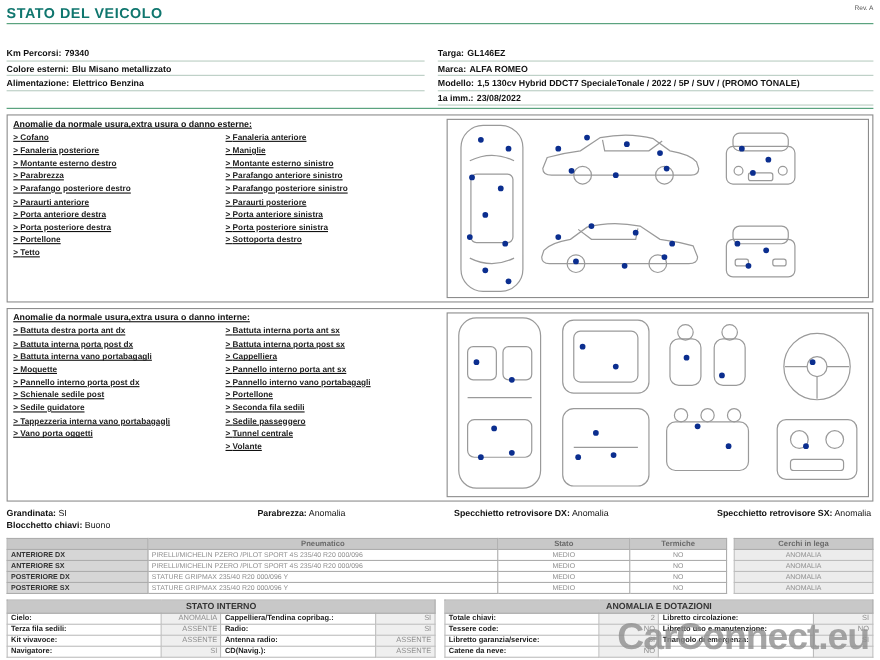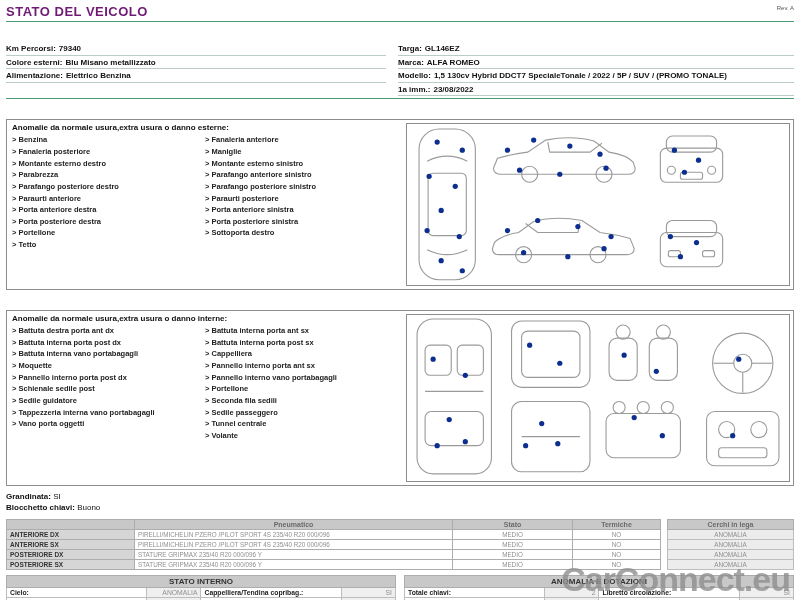--- a/index.html
+++ b/index.html
@@ -1,33 +1,33 @@
 <!DOCTYPE html>
 <html><head>
 <meta charset="utf-8">
 <style>
   * { box-sizing: border-box; margin: 0; padding: 0; }
   html,body { background:#fff; }
   body { width:800px; height:600px; font-family:"Liberation Sans", sans-serif; color:#111; }
   .page { position:relative; width:800px; height:600px; padding:4px 6px; overflow:hidden; background:#fff; }
 
   .hdr { display:flex; justify-content:space-between; align-items:flex-start; }
-  .title { font-size:13px; font-weight:bold; color:#701a75; letter-spacing:.5px; }
+  .title { font-size:13px; font-weight:bold; color:#0f766e; letter-spacing:.5px; }
   .rev { font-size:6px; color:#555; margin-top:1px; }
   .hr-green { border:none; border-top:1px solid #4a9a72; margin-top:2px; }
 
   .info { display:flex; gap:12px; margin-top:20px; }
   .info-left { width:380px; }
   .info-right { flex:1; }
   .info-row { display:flex; border-bottom:1px solid #b9cdc2; padding:2px 0 1px 0; font-size:8px; line-height:1.2; }
   .lbl { font-weight:bold; }
   .info-row .lbl { white-space:nowrap; margin-right:3px; }
   .info-row .val { font-weight:bold; }
 
-  .section { display:flex; border:1px solid #8c8c8c; margin-top:20px; }
+  .section { display:flex; border:1px solid #8c8c8c; margin-top:5px;text-decoration:underline; }
   .section.ext { min-height:160px; }
   .section.int { min-height:172px; }
   .section-left { width:396px; padding:3px 5px; }
   .section-title { font-size:8px; font-weight:bold; margin-bottom:4px; }
   .cols { display:flex; }
   .col { list-style:none; width:50%; padding-right:4px; }
   .anom { font-size:7.5px; font-weight:bold; color:#222; padding-left:9px; text-indent:-9px; margin-bottom:3px; line-height:1.15; }
   .anom::before { content:">\00a0"; }
 
   .diagram-box { flex:1; border:1px solid #8c8c8c; margin:3px; background:#fff; }
@@ -116,21 +116,21 @@
       </div>
   </div>
   <div class="hr-green"></div>
 
   <div class="section ext">
     <div class="section-left">
       <div class="section-title">Anomalie da normale usura,extra usura o danno esterne:</div>
       <div class="cols">
         <ul class="col">
 
-        <li class="anom">Benzina</li>
+        <li class="anom">Cofano</li>
             <li class="anom">Fanaleria posteriore</li>
             <li class="anom">Montante esterno destro</li>
             <li class="anom">Parabrezza</li>
             <li class="anom">Parafango posteriore destro</li>
             <li class="anom">Paraurti anteriore</li>
             <li class="anom">Porta anteriore destra</li>
             <li class="anom">Porta posteriore destra</li>
             <li class="anom">Portellone</li>
             <li class="anom">Tetto</li>
           </ul>
@@ -321,20 +321,37 @@
         <div class="sum-item">
           <span class="lbl">Grandinata:</span>
           <span class="sval">SI</span>
         </div>
 
         <div class="sum-item">
           <span class="lbl">Blocchetto chiavi:</span>
           <span class="sval">Buono</span>
         </div>
       </div>
+    <div class="summary-right">
+
+        <div class="sum-item">
+          <span class="lbl">Parabrezza:</span>
+          <span class="sval">Anomalia</span>
+        </div>
+
+        <div class="sum-item">
+          <span class="lbl">Specchietto retrovisore DX:</span>
+          <span class="sval">Anomalia</span>
+        </div>
+
+        <div class="sum-item">
+          <span class="lbl">Specchietto retrovisore SX:</span>
+          <span class="sval">Anomalia</span>
+        </div>
+      </div>
   </div>
 
   <div class="tires">
     <table class="tire-main">
       <colgroup>
           <col style="width:128px">
           <col style="width:318px">
           <col style="width:120px">
           <col style="width:88px">
         </colgroup>

